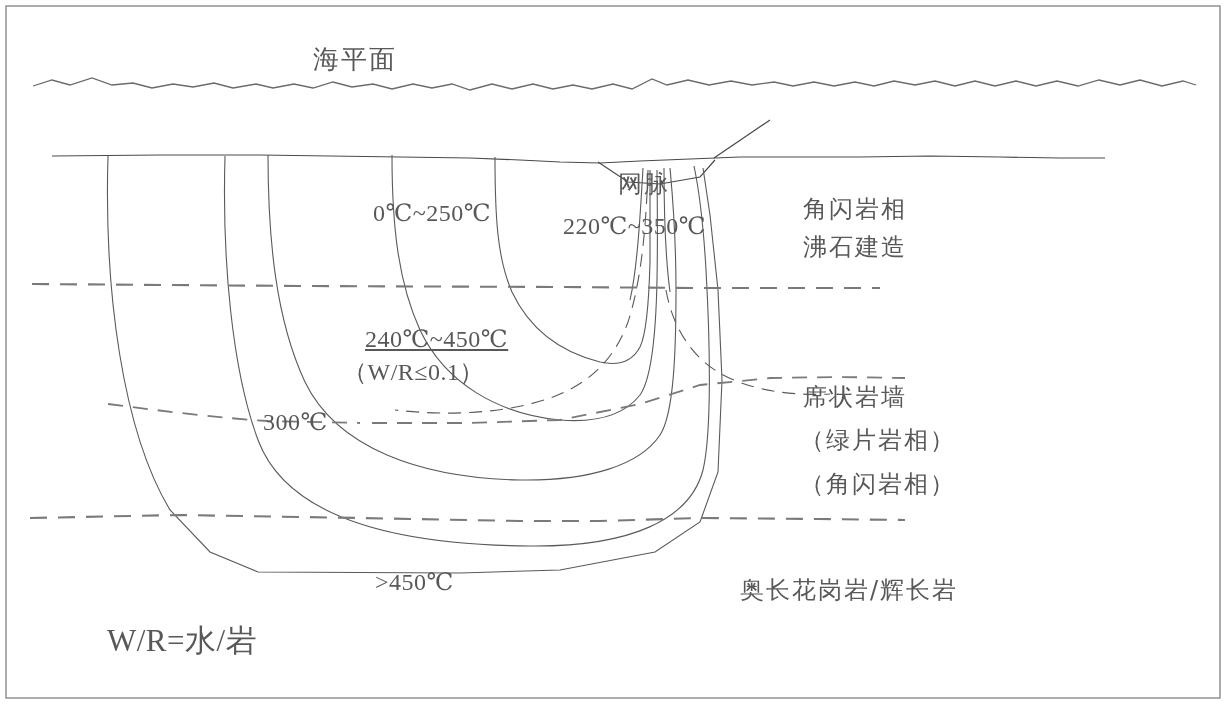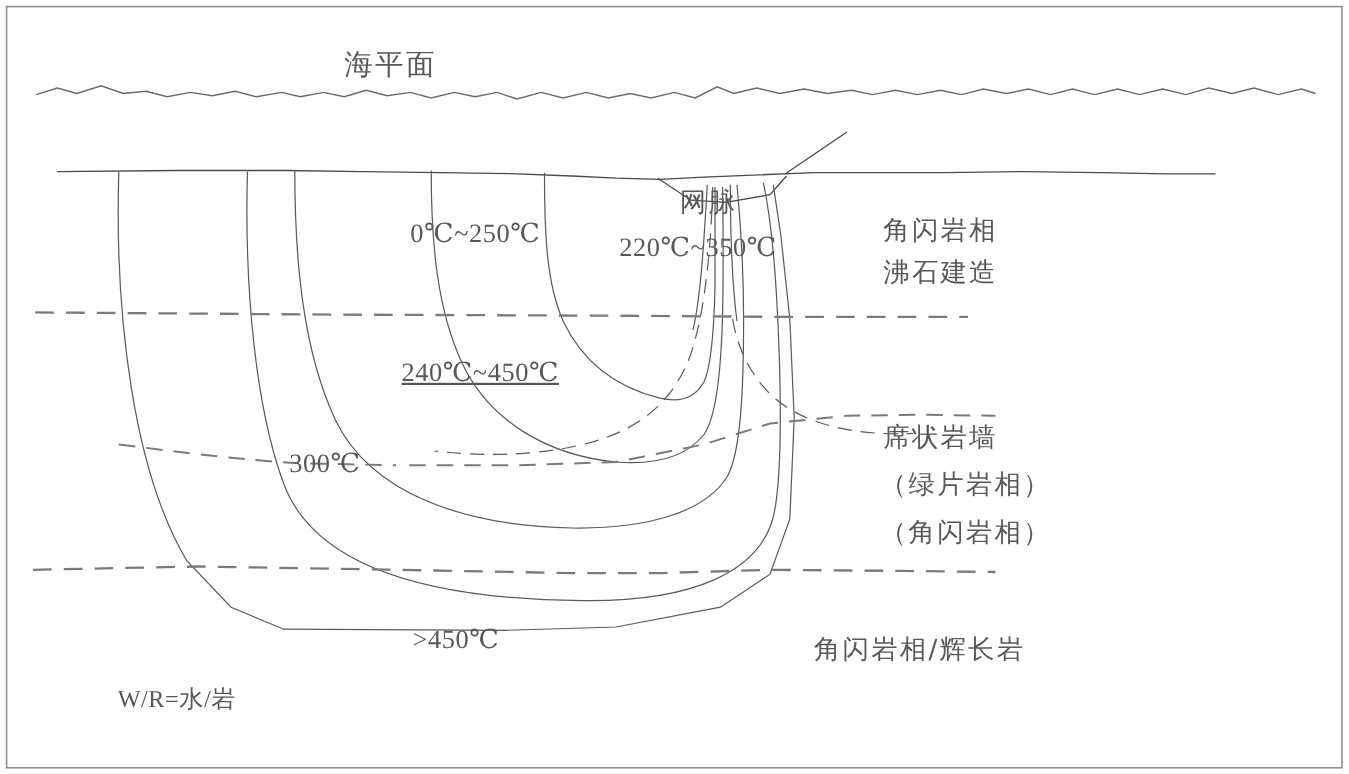--- a/index.html
+++ b/index.html
@@ -32,21 +32,21 @@
     line-height: 1.18;
     letter-spacing: 0.5px;
   }
   .lbl-cn {
     font-family: "DejaVu Sans", "Liberation Sans", sans-serif;
     font-weight: 400;
     letter-spacing: 2px;
   }
   .t26 { font-size: 26px; }
   .t24 { font-size: 24px; }
-  .t23 { font-size: 22px; }
+  .t23 { font-size: 31px; }
 </style>
 </head>
 <body>
 
 <div id="stage">
 
   <svg id="diagram-svg" viewBox="0 0 1226 704">
 
     <rect x="6" y="6" width="1214" height="692" fill="none" stroke="#8a8a8a" stroke-width="1.4"></rect>
 
@@ -128,28 +128,29 @@
 
 
   <div class="lbl t24" style="left:563px; top:212px;text-align:center;">220℃~350℃</div>
 
   <div class="lbl lbl-cn t24" style="left:803px; top:195px;">角闪岩相</div>
 
   <div class="lbl lbl-cn t24" style="left:803px; top:233px;">沸石建造</div>
 
   <div class="lbl t24" style="left:365px; top:325px;text-decoration:underline;">240℃~450℃</div>
 
+  <div class="lbl t24" style="left:343px; top:358px;">（W/R≤0.1）</div>
 
   <div class="lbl lbl-cn t24" style="left:803px; top:357px;margin-top:26px;">席状岩墙</div>
 
   <div class="lbl t24" style="left:263px; top:408px;">300℃</div>
 
   <div class="lbl lbl-cn t24" style="left:800px; top:470px;">（角闪岩相）</div>
 
   <div class="lbl lbl-cn t24" style="left:800px; top:426px;">（绿片岩相）</div>
 
   <div class="lbl t24" style="left:375px; top:568px;">&gt;450℃</div>
 
-  <div class="lbl lbl-cn t24" style="left:740px; top:576px;">角闪岩相/辉长岩</div>
+  <div class="lbl lbl-cn t24" style="left:740px; top:576px;">奥长花岗岩/辉长岩</div>
 
   <div class="lbl t23" style="left:107px; top:623px;">W/R=水/岩</div>
 
 </div>
 
 </body></html>

